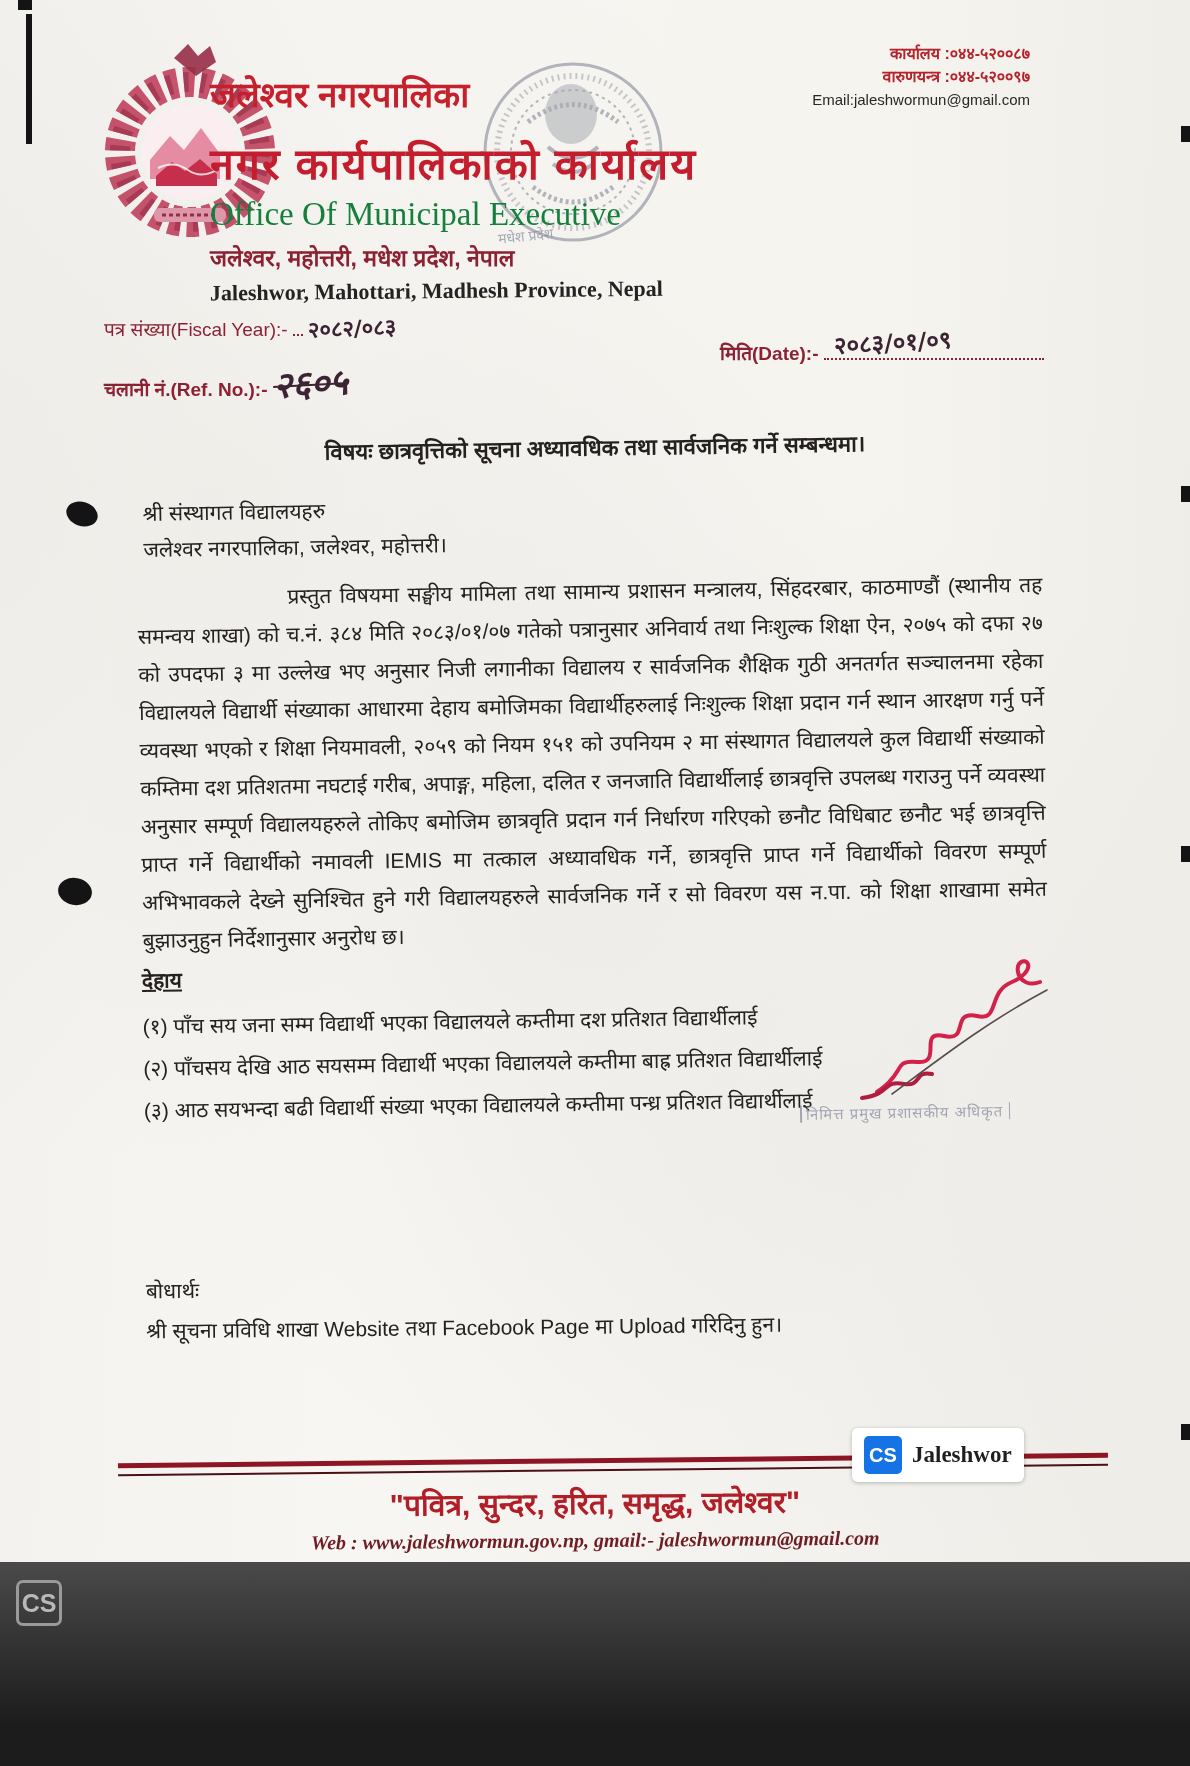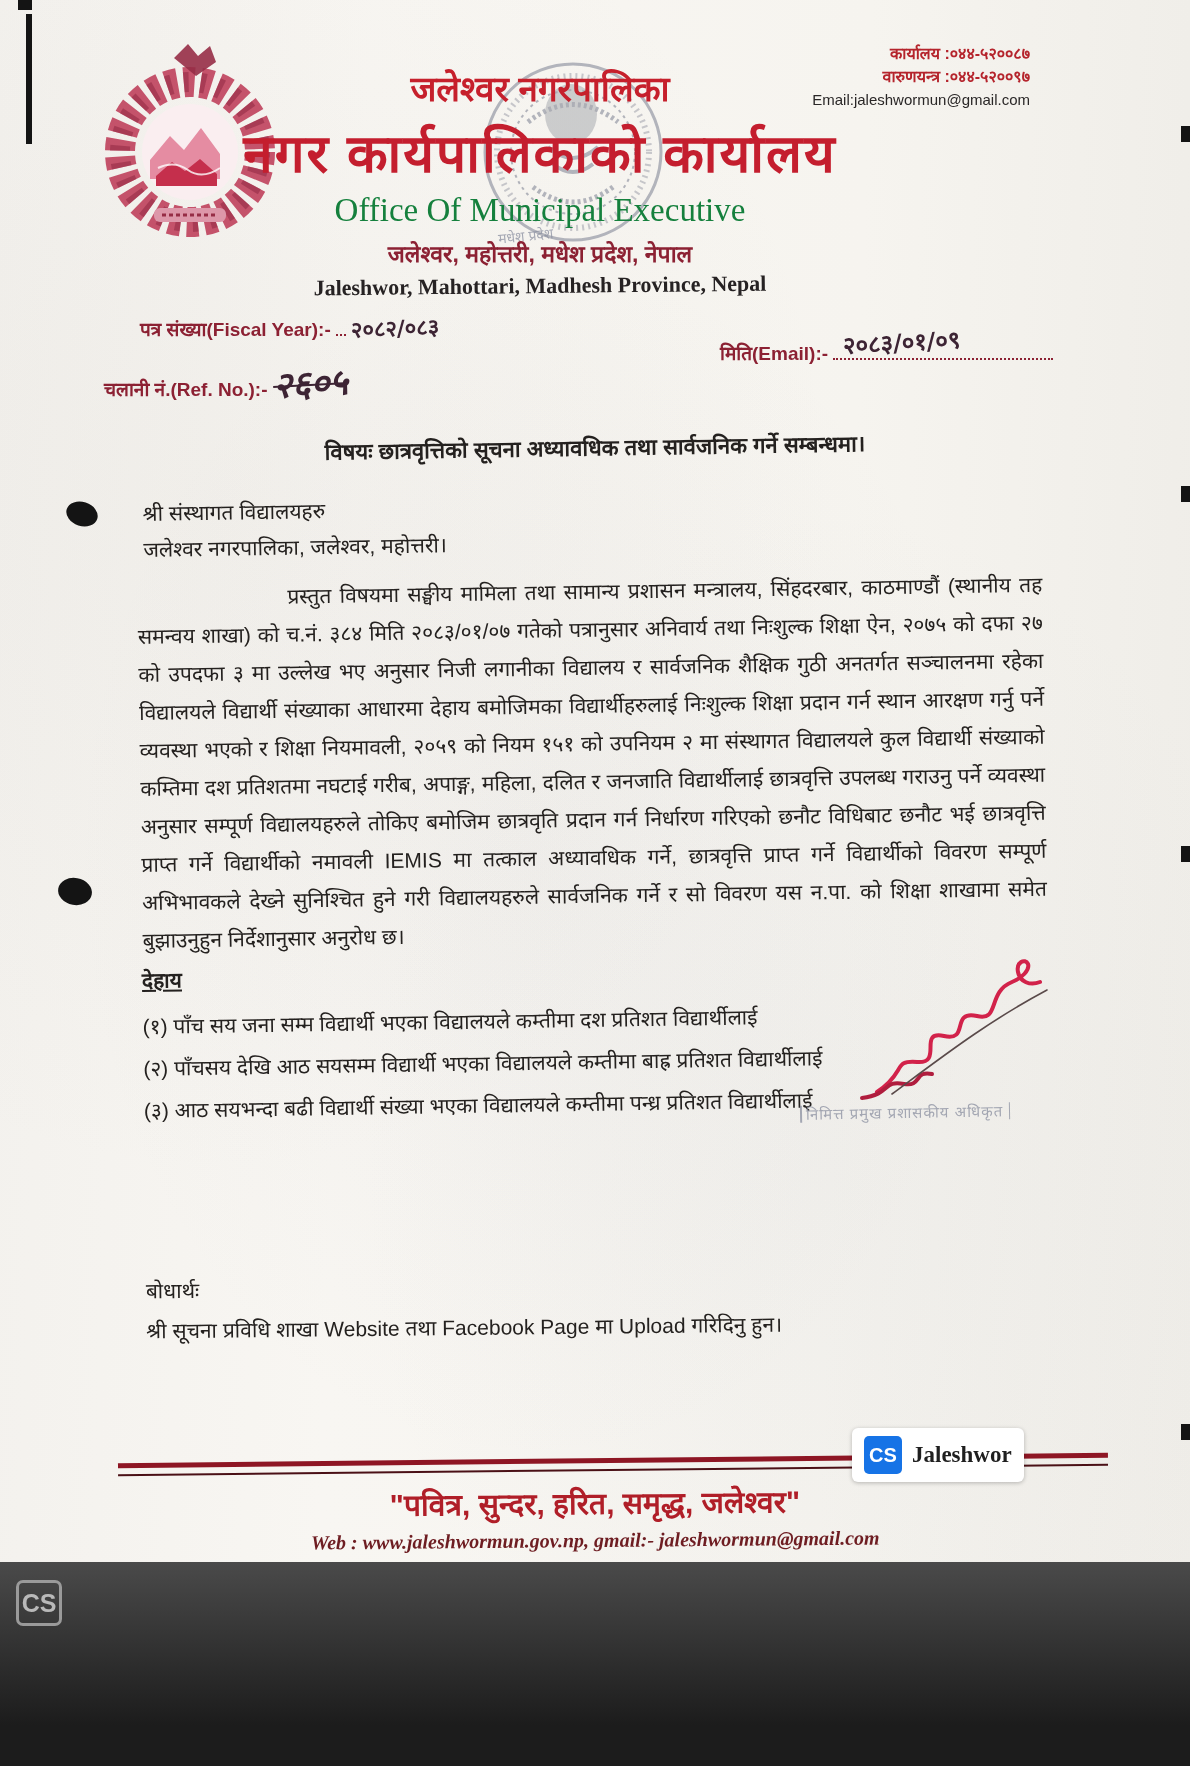--- a/index.html
+++ b/index.html
@@ -75,40 +75,40 @@
       <span>कार्यालय</span>
       <span>:०४४-५२००८७</span>
     </div>
     <div style="color:#b5242c; font-weight:bold; font-size:16px;">
       <span>वारुणयन्त्र</span>
       <span>:०४४-५२००९७</span>
     </div>
     <div style="color:#2a2727; font-size:15px; font-weight:normal;">Email:jaleshwormun@gmail.com</div>
   </div>
 
-  <div class="abs" style="left:210px; top:64px; width:660px; text-align:center;">
+  <div class="abs" style="left:210px; top:70px; width:660px; text-align:left;">
     <div class="red-np" style="font-size:35px;">जलेश्वर नगरपालिका</div>
-    <div class="red-np" style="font-size:53px; letter-spacing:2px; margin-top:4px; color:#c41e2e;">नगर कार्यपालिकाको कार्यालय</div>
+    <div class="red-np" style="font-size:43px; letter-spacing:2px; margin-top:16px; color:#c41e2e;">नगर कार्यपालिकाको कार्यालय</div>
     <div class="serif" style="font-size:33px; color:#15803d; margin-top:4px;">Office Of Municipal Executive</div>
     <div style="font-size:23px; font-weight:bold; color:#8c2133; margin-top:8px;">जलेश्वर, महोत्तरी, मधेश प्रदेश, नेपाल</div>
     <div class="serif" style="font-size:22px; font-weight:bold; color:#262223; margin-top:4px; transform:rotate(-0.6deg);">Jaleshwor, Mahottari, Madhesh Province, Nepal</div>
   </div>
 
   <div class="abs" style="left:104px; top:312px; width:1000px;">
     <div style="position:relative; font-size:19px;">
-      <span class="maroon" style="font-weight:bold;margin-left:36px;">पत्र संख्या(Fiscal Year):-</span>
+      <span class="maroon" style="font-weight:normal;">पत्र संख्या(Fiscal Year):-</span>
       <span class="dots" style="display:inline-block; width:10px;"></span>
       <span class="ink" style="font-size:22px; font-weight:bold; transform:rotate(-2deg); display:inline-block;">२०८२/०८३</span>
     </div>
     <div style="position:relative; font-size:19px; margin-top:16px;">
       <span class="maroon" style="font-weight:bold;">चलानी नं.(Ref. No.):-</span>
       <span class="ink" style="font-size:36px; font-weight:bold; font-style:italic; display:inline-block; transform:rotate(-3deg); text-decoration:line-through; text-decoration-thickness:2px;">२६०५</span>
     </div>
     <div class="abs" style="left:616px; top:28px; font-size:19px;">
-      <span class="maroon" style="font-weight:bold;">मिति(Email):-</span>
+      <span class="maroon" style="font-weight:bold;">मिति(Date):-</span>
       <span style="display:inline-block; position:relative; width:230px;">
         <span class="ink abs" style="left:10px; top:-18px; font-size:24px; font-weight:bold; transform:rotate(-3deg); white-space:nowrap;">२०८३/०१/०९</span>
         <span class="dots" style="display:inline-block; width:220px;"></span>
       </span>
     </div>
   </div>
 
   <div class="abs tilt bodytext" style="left:180px; top:438px; width:830px; text-align:center; font-size:22px; font-weight:600;">विषयः छात्रवृत्तिको सूचना अध्यावधिक तथा सार्वजनिक गर्ने सम्बन्धमा।</div>
 
   <div class="abs tilt bodytext" style="left:143px; top:496px; font-size:21px; line-height:36px;">

